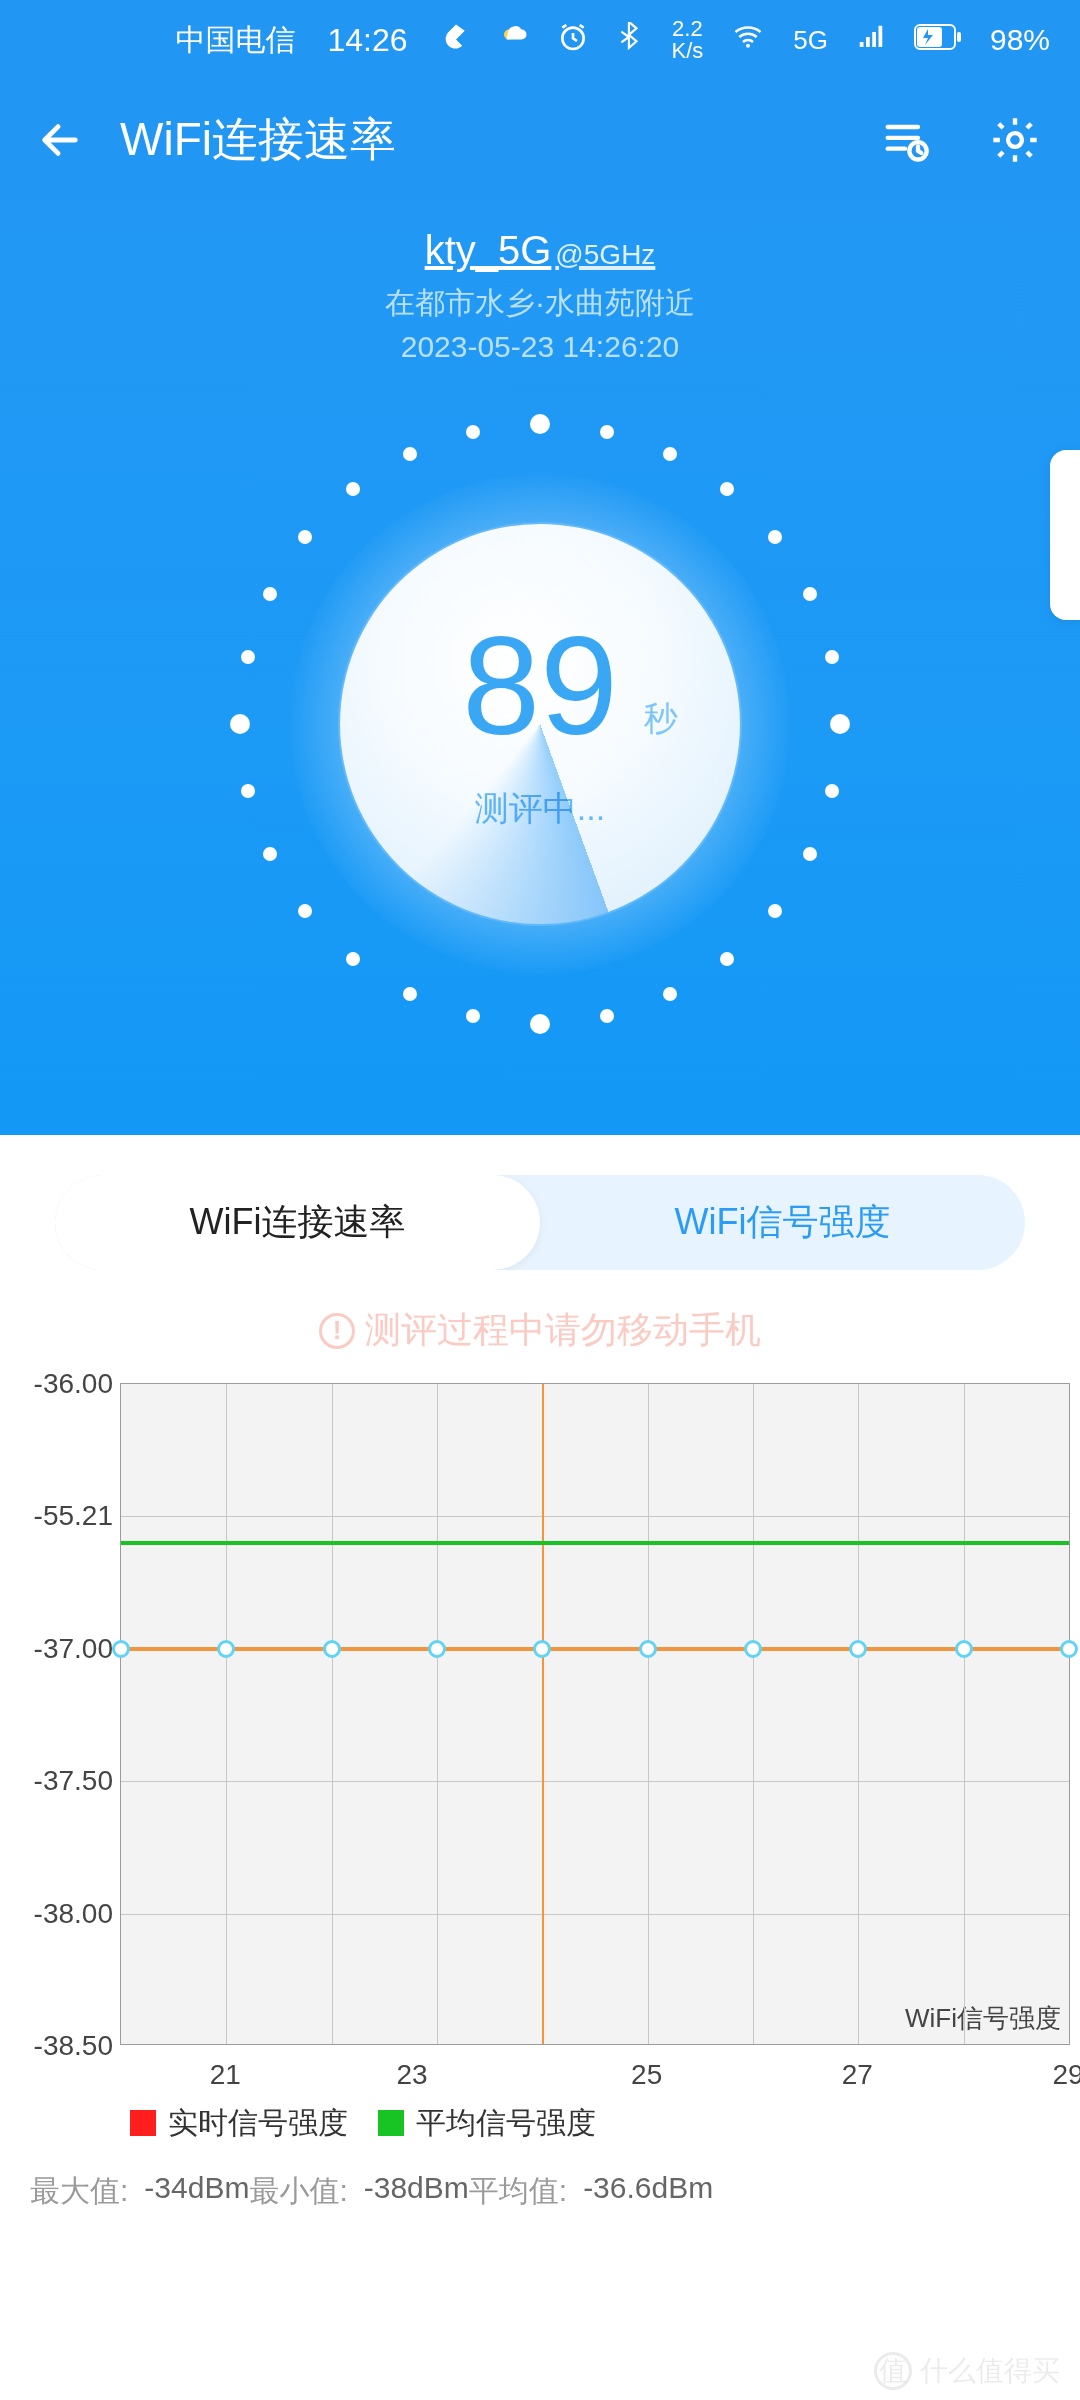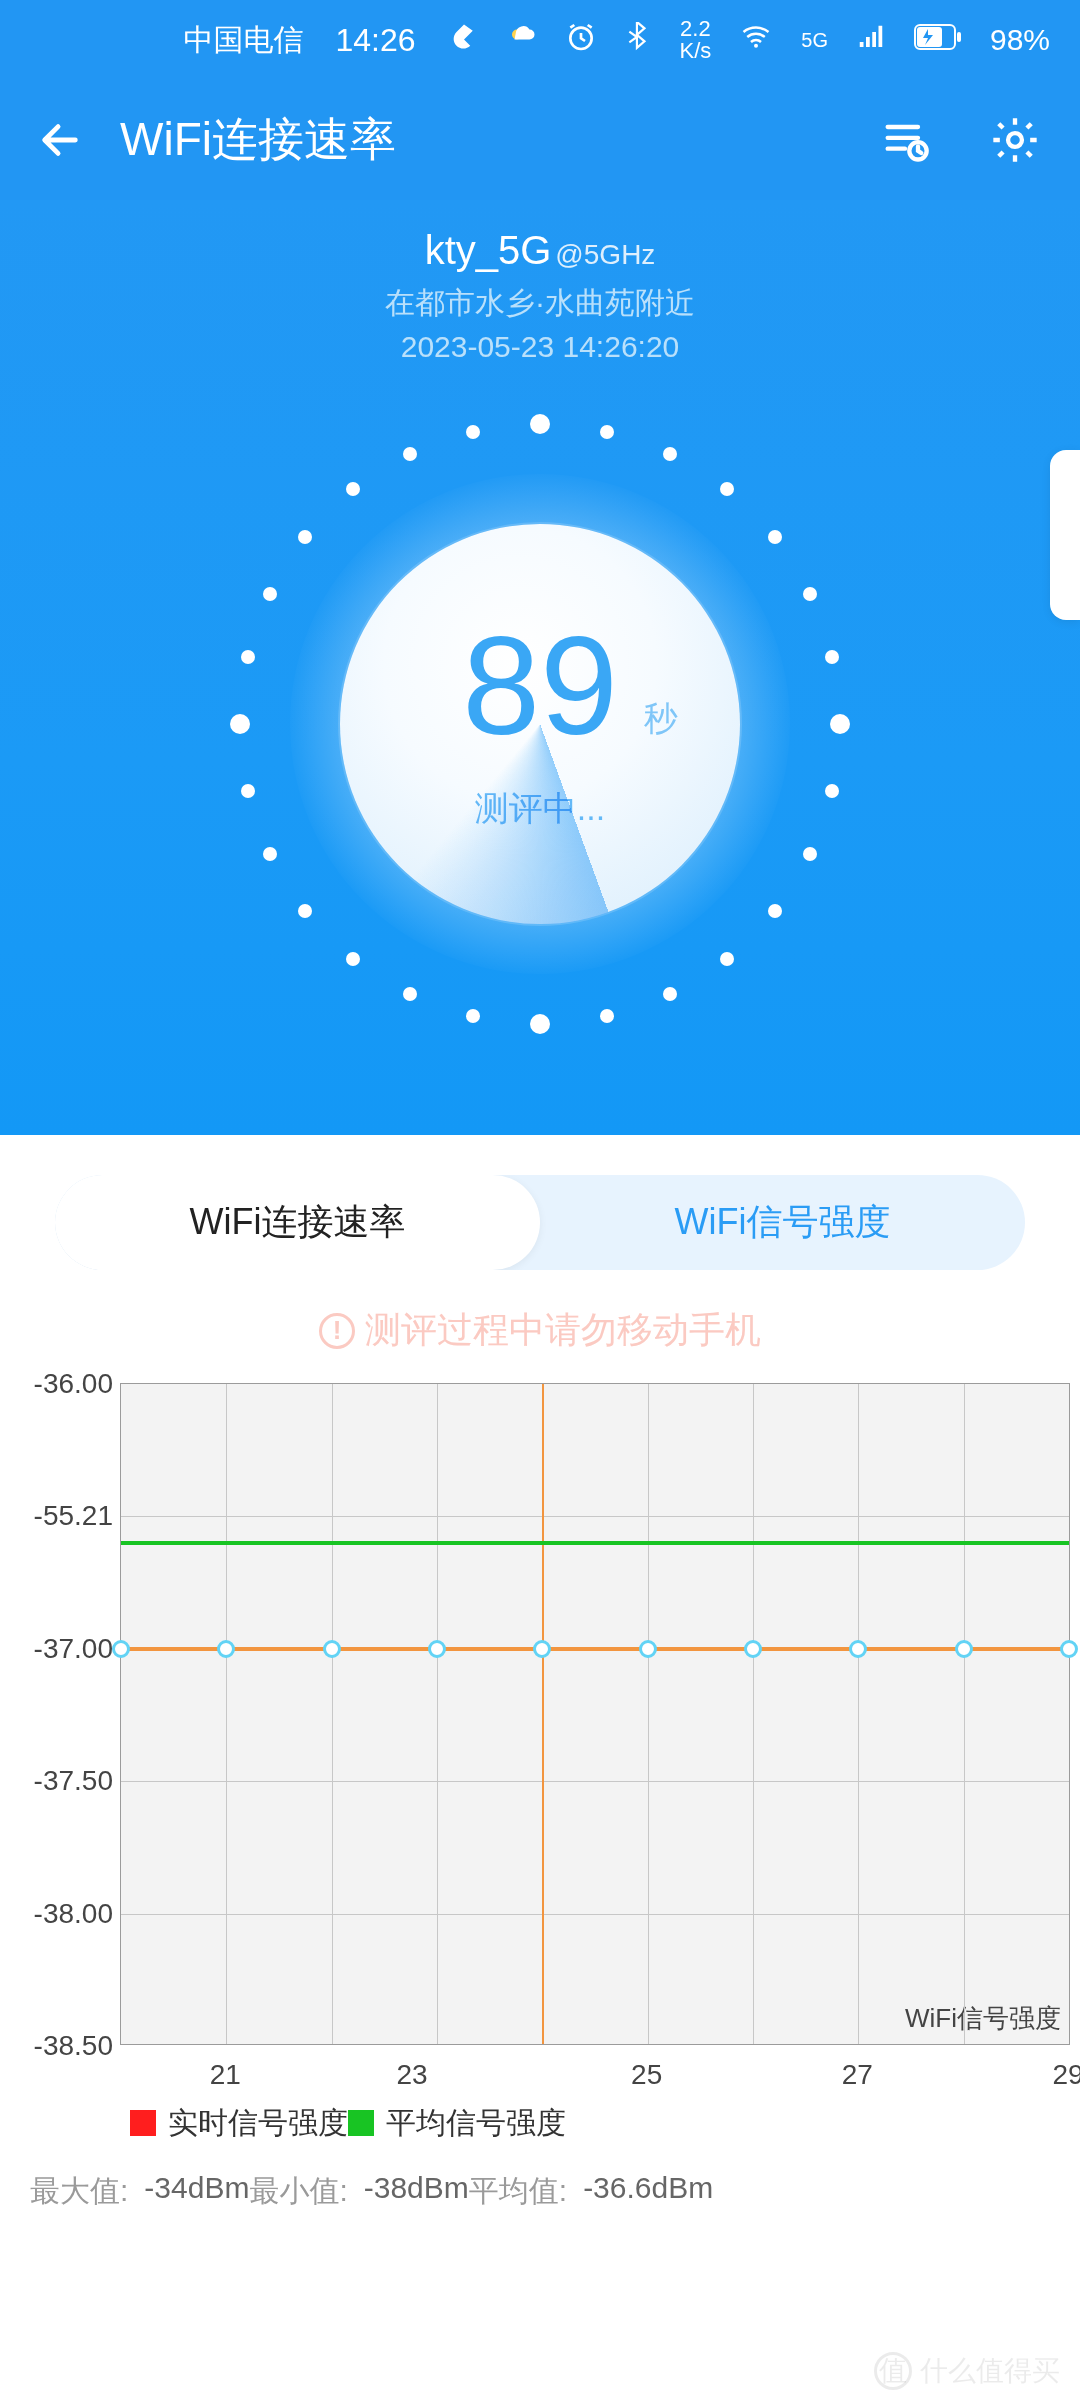--- a/index.html
+++ b/index.html
@@ -44,21 +44,21 @@
   .app-bar .action { width: 70px; height: 70px; display:flex; align-items:center; justify-content:center; margin-left: 40px;}
 
   
   .hero {
     height: 935px;
     background: linear-gradient(180deg, #2298f4 0%, #1b9af6 60%, #1398f6 100%);
     position: relative;
     display:flex; flex-direction:column; align-items:center;
     color:#fff;
   }
-  .hero .ssid { margin-top: 28px; font-size: 40px; font-weight: 500;}
+  .hero .ssid { margin-top: 28px; font-size: 40px; font-weight: 500; text-decoration: underline;}
   .hero .ssid .freq { font-size: 28px; opacity: .85; margin-left: 4px;}
   .hero .locline { margin-top: 10px; font-size: 30px; color: #b9e0fb;}
   .hero .tstamp  { margin-top: 6px; font-size: 30px; color: #b9e0fb;}
 
   .gauge-wrap {
     margin-top: 40px;
     position: relative;
     width: 640px; height: 640px;
   }
   .dot-ring { position:absolute; inset:0; }
@@ -147,21 +147,21 @@
   .ylab{ position:absolute; right: calc(100% - 116px); transform:translateY(-50%); font-size:28px; color:#444;}
   .xlab{ position:absolute; top:676px; transform:translateX(-50%); font-size:28px; color:#444;}
   .cursor{ position:absolute; top:0; bottom:0; width:0; border-left:2px solid #f2953f;}
   .line-green{ position:absolute; left:0; right:0; height:0; border-top:4px solid #18c423;}
   .line-orange{ position:absolute; left:0; right:0; height:0; border-top:4px solid #f2953f;}
   .marker{ position:absolute; width:18px; height:18px; border:3px solid #62d3f5; background:#fff; border-radius:50%; transform:translate(-50%,-50%);}
   .axis-tag{ position:absolute; right:8px; bottom:8px; font-size:26px; color:#444;}
 
   .legend{
     position:absolute; left:130px; top:720px;
-    display:flex; font-size:30px; color:#333;
+    display:flex; gap:30px; font-size:30px; color:#333;
   }
   .legend .sw{ width:26px; height:26px; display:inline-block; margin-right:12px; vertical-align:-3px;}
 
   
   .stats{
     display:flex; justify-content:flex-start;
     padding: 0 30px; margin-top: 8px;
     font-size:30px; color:#9a9a9a;
   }
   .stats .pair{ display:flex; gap:16px;}
@@ -208,21 +208,21 @@
   <span class="mini">
     <span>2.2</span>
     <span>K/s</span>
   </span>
   <span>
     <svg width="34" height="30" viewBox="0 0 24 24">
         <path d="M2 8a16 16 0 0 1 20 0M5 12a11 11 0 0 1 14 0M8 16a6 6 0 0 1 8 0" fill="none" stroke="#fff" stroke-width="2"></path>
         <circle cx="12" cy="19" r="1.6"></circle>
       </svg>
   </span>
-  <span class="mini" style="font-size:20px;">5G</span>
+  <span class="mini" style="font-size:26px;">5G</span>
   <span>
     <svg width="30" height="30" viewBox="0 0 24 24">
         <path d="M3 20h3v-4H3zM8 20h3v-8H8zM13 20h3V8h-3zM18 20h3V3h-3z"></path>
       </svg>
   </span>
   <span>
     <svg width="48" height="26" viewBox="0 0 48 26">
         <rect x="1" y="1" width="40" height="24" rx="5" fill="none" stroke="#fff" stroke-width="2"></rect>
         <rect x="3" y="3" width="25" height="20" rx="3" fill="#fff"></rect>
         <rect x="43" y="8" width="4" height="10" rx="2" fill="#fff"></rect>

